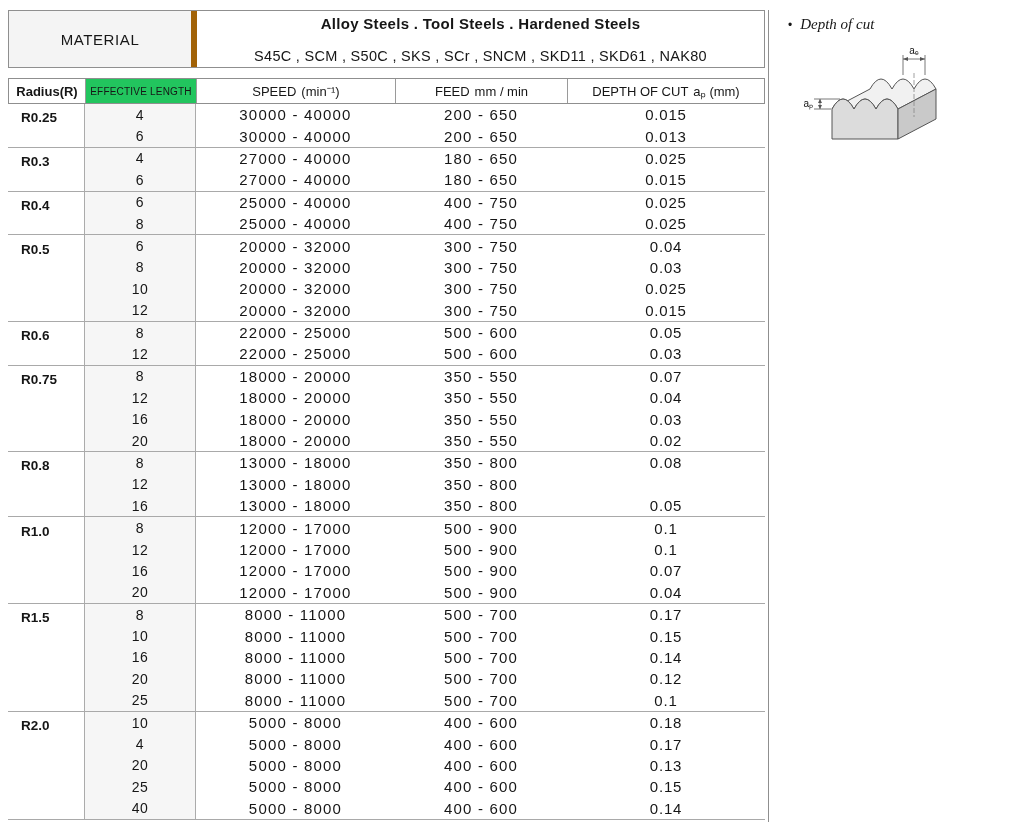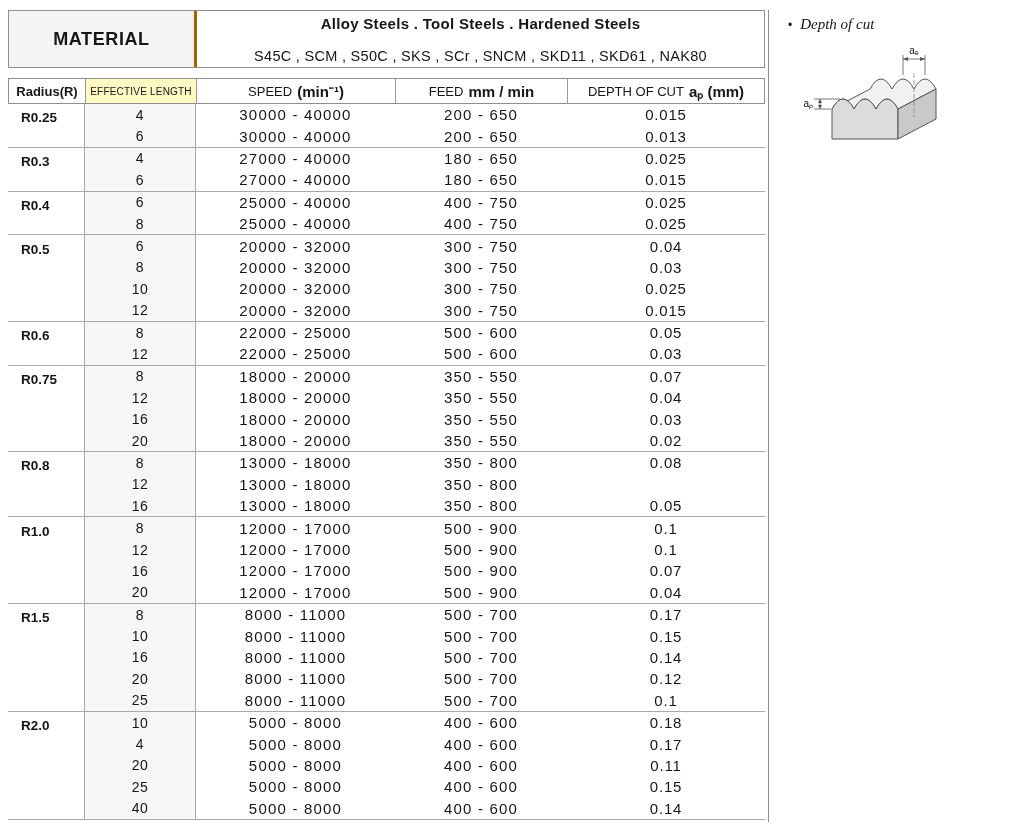--- a/index.html
+++ b/index.html
@@ -2,34 +2,34 @@
 <html><head>
 <meta charset="utf-8">
 <style>
   *{box-sizing:border-box;margin:0;padding:0}
   html,body{width:1012px;height:826px;background:#fff;font-family:"Liberation Sans",sans-serif;color:#161616;overflow:hidden}
   .page{position:relative;width:1012px;height:826px;background:#fff}
 
   .table-wrap{position:absolute;left:8px;top:10px;width:757px}
 
   .top-header{display:flex;height:58px;border:1px solid #8f8f8f}
-  .material-box{width:188px;background:#f4f4f4;border-right:3px solid #a16207;display:flex;align-items:center;justify-content:center;font-weight:bold;font-size:18px;letter-spacing:.6px}
+  .material-box{width:188px;background:#f4f4f4;border-right:6px solid #a16207;display:flex;align-items:center;justify-content:center;font-weight:normal;font-size:15px;letter-spacing:.6px}
   .alloy-box{flex:1;display:flex;flex-direction:column;align-items:center;justify-content:center;row-gap:16px}
   .alloy-title{font-weight:bold;font-size:15px;letter-spacing:.3px}
   .alloy-sub{font-size:14.5px;letter-spacing:.3px}
 
   .col-header{display:flex;height:26px;margin-top:10px;border:1px solid #8f8f8f}
   .ch{display:flex;align-items:center;justify-content:center;border-right:1px solid #9a9a9a;height:100%}
   .ch:last-child{border-right:none}
   .ch-radius{width:77px;font-weight:bold;font-size:13px}
-  .ch-length{width:111px;font-size:10px;background:#fef9c3;letter-spacing:.2px}
+  .ch-length{width:111px;font-size:10px;background:#22c55e;letter-spacing:.2px}
   .ch-speed{width:199px;font-size:13px}
   .ch-feed{width:172px;font-size:13px}
   .ch-depth{flex:1;font-size:13px}
-  .unit{font-size:15px;margin-left:5px;font-weight:bold}
+  .unit{font-size:13px;margin-left:5px;font-weight:normal}
 
   .group{border-bottom:1px solid #a9a9a9}
   .trow{display:flex;height:21.4px}
   .cell{display:flex;align-items:center;justify-content:center;white-space:nowrap}
   .c-radius{width:77px;border-right:1px solid #ababab;justify-content:flex-start;padding-left:13px;font-weight:bold;font-size:13.5px}
   .radius-first{padding-top:6px}
   .c-length{width:111px;border-right:1px solid #ababab;background:#f6f6f6;font-size:14px;letter-spacing:.5px}
   .c-speed{width:199px;font-size:15px;letter-spacing:1.2px}
   .c-feed{width:172px;font-size:15px;letter-spacing:1.2px}
   .c-depth{flex:1;font-size:15px;letter-spacing:.8px}
@@ -306,21 +306,21 @@
             <div class="cell c-length">4</div>
             <div class="cell c-speed">5000 - 8000</div>
             <div class="cell c-feed">400 - 600</div>
             <div class="cell c-depth">0.17</div>
           </div>
           <div class="trow">
             <div class="cell c-radius"></div>
             <div class="cell c-length">20</div>
             <div class="cell c-speed">5000 - 8000</div>
             <div class="cell c-feed">400 - 600</div>
-            <div class="cell c-depth">0.11</div>
+            <div class="cell c-depth">0.13</div>
           </div>
           <div class="trow">
             <div class="cell c-radius"></div>
             <div class="cell c-length">25</div>
             <div class="cell c-speed">5000 - 8000</div>
             <div class="cell c-feed">400 - 600</div>
             <div class="cell c-depth">0.15</div>
           </div>
           <div class="trow">
             <div class="cell c-radius"></div>

